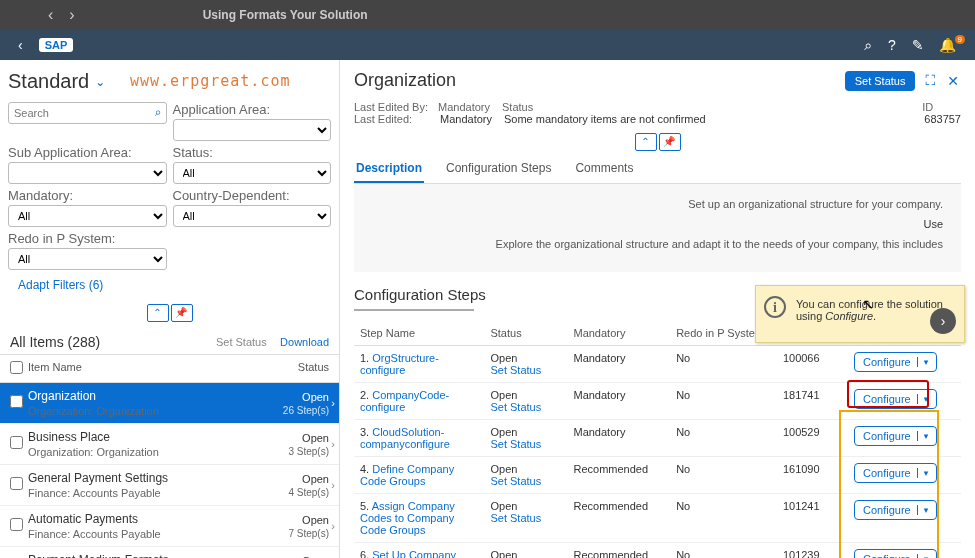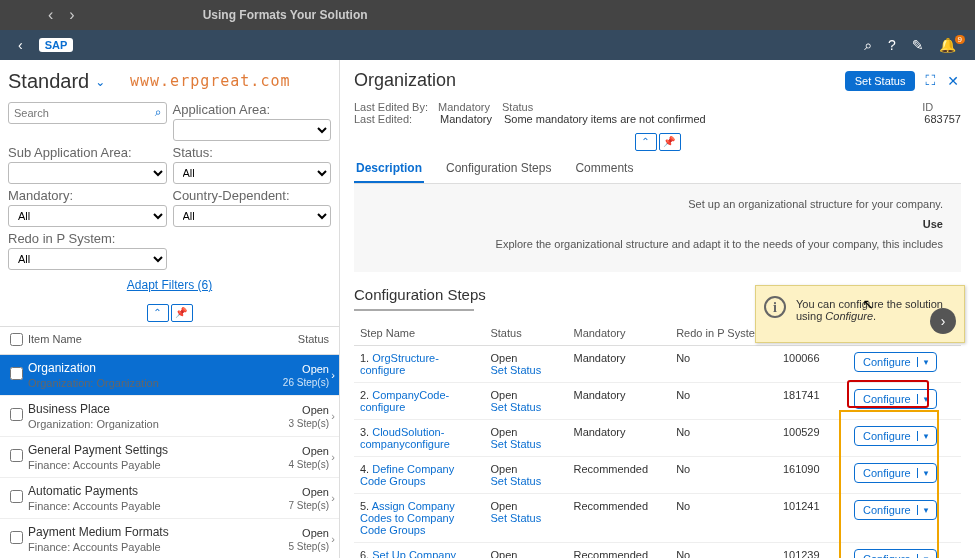--- a/index.html
+++ b/index.html
@@ -21,21 +21,21 @@
   .sidebar-header .variant { color:#333; font-size:20px; }
   .sidebar-header .caret { color:#0a6ed1; margin-left:6px; font-size:12px;}
   .watermark { position:absolute; top:12px; left:130px; color:#e07b39; font-family: monospace; font-size:15px; letter-spacing:1px;}
   .filters { padding:4px 8px; }
   .frow { display:flex; gap:6px; margin-bottom:4px;}
   .fcol { flex:1; }
   .flabel { font-size:13px; color:#666; margin-bottom:2px; display:block;}
   .finput, .fselect { width:100%; border:1px solid #bbb; border-radius:3px; height:22px; padding:0 5px; font-size:11px; background:#fff;}
   .search { position:relative;}
   .search .sicon { position:absolute; right:5px; top:3px; color:#0a6ed1; font-size:12px;}
-  .adapt { text-align:center; padding:4px 10px; color:#0a6ed1; font-size:12px;text-decoration:underline;}
+  .adapt { text-align:left; padding:4px 10px; color:#0a6ed1; font-size:12px;}
   .collapse-btns { display:flex; justify-content:center; gap:0; padding:4px 0;}
   .cbtn { border:1px solid #0a6ed1; color:#0a6ed1; background:#fff; width:22px; height:18px; font-size:10px; border-radius:2px; margin:0 1px; line-height:16px; text-align:center;}
   .items-header { display:flex; justify-content:space-between; align-items:center; padding:8px 10px 4px; }
   .items-header .title { font-size:14px; color:#333;}
   .items-header .actions a { color:#0a6ed1; font-size:11px; margin-left:10px; cursor:pointer;}
   .items-header .actions .muted { color:#888; cursor:default;}
   .table-head { display:flex; padding:6px 10px; border-bottom:1px solid #ddd; border-top:1px solid #ddd; font-size:11px; color:#555;}
   .table-head .cb { width:18px;}
   .table-head .name { flex:1;}
   .table-head .status { width:60px; text-align:right;}
@@ -60,21 +60,21 @@
   .hicon { color:#0a6ed1; font-size:14px; cursor:pointer; padding:0 2px;}
   .meta-row { display:flex; gap:10px; font-size:11px; color:#666; margin-bottom:8px;}
   .meta-row .mcol .lbl { color:#666;} 
   .meta-row .mcol .val { color:#333; margin-left:2px;}
   .collapse-center { display:flex; justify-content:center; margin-bottom:4px;}
   .tabs { display:flex; gap:20px; border-bottom:1px solid #ddd; font-size:12px;}
   .tabs .tab { padding:6px 2px; color:#555; cursor:pointer;}
   .tabs .tab.active { color:#0a6ed1; border-bottom:2px solid #0a6ed1; font-weight:bold;}
   .desc { background:#f7f7f7; padding:14px 18px; margin-top:0; font-size:11px; color:#555;}
   .desc p { margin-bottom:8px;text-align:right;}
-  .desc .use { font-weight:bold; color:#333;margin-top:8px;}
+  .desc .use { font-weight:normal; color:#333;margin-top:8px;}
   .section-title { font-size:15px; color:#333; padding:14px 0 6px;}
   .section-underline { width:120px; height:2px; background:#aaa; margin-bottom:10px;}
   .steps-table { width:100%; font-size:11px; border-collapse:collapse;}
   .steps-table th { text-align:left; color:#555; padding:6px 6px; border-bottom:1px solid #ddd; font-weight:normal;}
   .steps-table td { padding:6px 6px; border-bottom:1px solid #eee; vertical-align:top;}
   .linkish { color:#0a6ed1; cursor:pointer;}
   .cfgbtn { border:1px solid #0a6ed1; color:#0a6ed1; background:#fff; border-radius:4px; padding:3px 8px; font-size:11px; display:inline-flex; align-items:center; gap:6px;}
   .cfgbtn .dd { border-left:1px solid #0a6ed1; padding-left:6px; font-size:9px;}
   .highlight-box { position:absolute; border:2px solid #cc0000; border-radius:3px; pointer-events:none;}
   .tooltip { position:absolute; right:10px; top:225px; width:210px; background:#fdf2c5; border:1px solid #e0d080; padding:12px 12px 20px 40px; font-size:11px; color:#333; box-shadow:1px 1px 3px rgba(0,0,0,.2);}
@@ -147,20 +147,27 @@
           <select class="fselect"><option>All</option></select>
         </div>
         <div class="fcol"></div>
       </div>
       <div class="adapt">Adapt Filters (6)</div>
     </div>
     <div class="collapse-btns">
       <span class="cbtn">⌃</span>
       <span class="cbtn">📌</span>
     </div>
+    <div class="items-header">
+      <span class="title">All Items (288)</span>
+      <span class="actions">
+        <a class="muted">Set Status</a>
+        <a>Download</a>
+      </span>
+    </div>
     <div class="table-head">
       <span class="cb"><input type="checkbox" style=""></span>
       <span class="name">Item Name</span>
       <span class="status">Status</span>
     </div>
     <div id="items-list">
         <div class="item selected">
           <span class="cb"><input type="checkbox" style=""></span>
   <span class="body">
             <div class="title">Organization</div>

